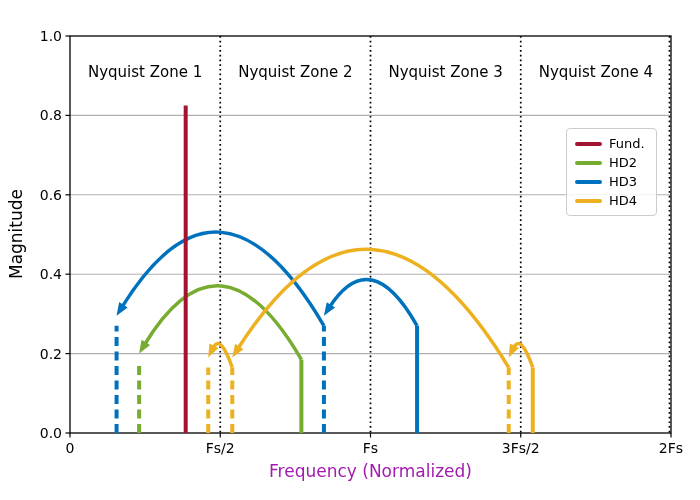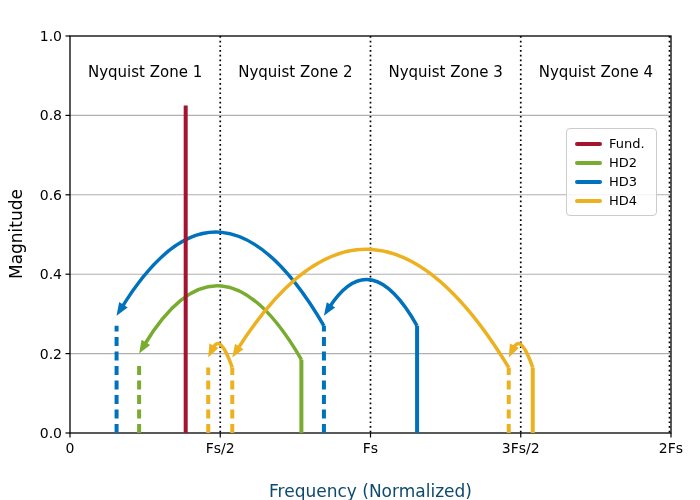--- a/index.html
+++ b/index.html
@@ -7,21 +7,21 @@
     position:relative; width:700px; height:500px; background:#ffffff;
     font-family:"DejaVu Sans", sans-serif; overflow:hidden;
   }
   svg text { font-family:"DejaVu Sans", sans-serif; fill:#000; }
   .chart-title {
     position:absolute; left:70px; top:9px; width:601px; text-align:center;
     font-size:17px; color:#000;
   }
   .x-label {
     position:absolute; left:70px; top:461px; width:601px; text-align:center;
-    font-size:17px; color:#0c4a6e;margin-top:20px;
+    font-size:17px; color:#a21caf;
   }
   .y-label {
     position:absolute; left:16px; top:234px; transform:translate(-50%,-50%) rotate(-90deg);
     font-size:17px; color:#000; white-space:nowrap;
   }
   .legend {
     position:absolute; left:566px; top:128px; width:91px; box-sizing:border-box;
     background:rgba(255,255,255,0.85); border:1px solid #cccccc; border-radius:4px;
     padding:5px 8px;
   }

